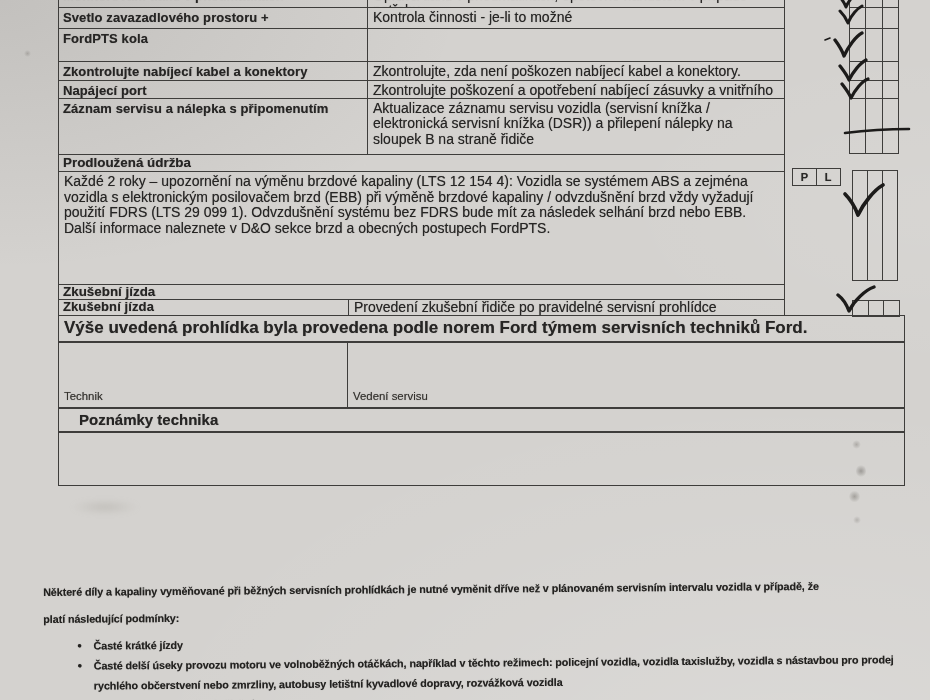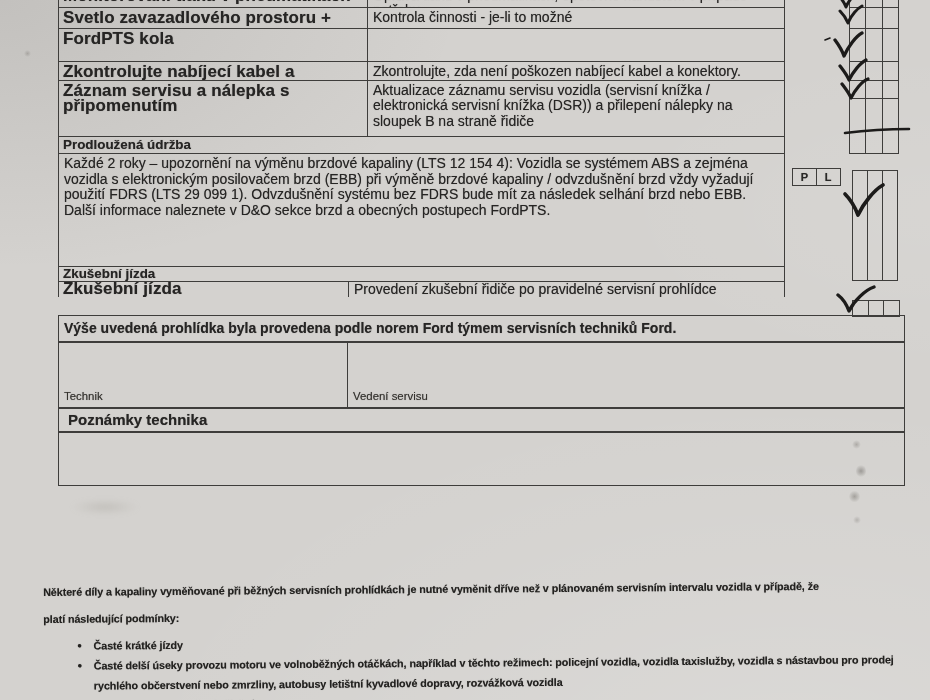--- a/index.html
+++ b/index.html
@@ -21,45 +21,45 @@
   #paper *{box-sizing:border-box;}
   .txt{ text-shadow:0 0 0.7px rgba(40,38,36,0.55); }
 
   
   #main-table{
     position:absolute;left:58px;top:-14px;width:727px;
     border-left:1.5px solid var(--bc);border-right:1.5px solid var(--bc);
   }
   .row{display:flex;border-bottom:1.4px solid var(--bc);overflow:hidden;}
   .ci{width:309px;min-width:309px;border-right:1.4px solid var(--bc);
-      padding:2px 4px 0 4px;font-weight:700;font-size:17px;line-height:15px;letter-spacing:0.1px;}
+      padding:2px 4px 0 4px;font-weight:700;font-size:13px;line-height:15px;letter-spacing:0.1px;}
   .ca{flex:1;padding:2px 6px 0 5px;font-size:14px;line-height:15.4px;}
   .h22{height:22px}.h21{height:21px}.h33{height:33px}.h19{height:19px}
   .h18{height:18px}.h56{height:56px}.h113{height:113px}.h15{height:15px}
   .sect{height:17px;border-bottom:1.4px solid var(--bc);
         font-weight:700;font-size:13.4px;line-height:14px;padding:1px 4px;overflow:hidden;}
   .sect.small{height:15px;line-height:13px;padding-top:0;}
   .row.last{border-bottom:none;}
   .row.narrow .ci{width:290px;min-width:290px;}
   .row.tight .ci,.row.tight .ca{padding-top:1px;line-height:12.6px;}
   .row.brake .ca{line-height:15.6px;padding-right:26px;}
 
   
   #confirm-row{position:absolute;left:58px;top:315px;width:847px;height:27px;
-    border:1.5px solid var(--bc);font-weight:700;font-size:14px;line-height:24px;
+    border:1.5px solid var(--bc);font-weight:700;font-size:17px;line-height:24px;
     padding:0 0 0 5px;overflow:hidden;}
   #sign-table{position:absolute;left:58px;top:342px;width:847px;height:66px;
     border:1.5px solid var(--bc);display:flex;}
   .sig-cell{display:flex;align-items:flex-end;padding:0 0 5px 5px;
     font-size:11.4px;color:#35332f;}
   .sig-1{width:279px;border-right:1.4px solid var(--bc);}
   .sig-2{width:289px;border-right:1.4px solid var(--bc);}
   .sig-3{flex:1;}
   #notes-head{position:absolute;left:58px;top:408px;width:847px;height:24px;
-    border:1.5px solid var(--bc);font-weight:700;font-size:15px;line-height:21px;padding:0 0 0 9px;}
+    border:1.5px solid var(--bc);font-weight:700;font-size:15px;line-height:21px;padding:0 0 0 20px;}
   #notes-box{position:absolute;left:58px;top:432px;width:847px;height:54px;
     border:1.5px solid var(--bc);}
 
   
   .grid{position:absolute;border:1.4px solid var(--bc);}
   .grow{display:flex;border-bottom:1.3px solid var(--bc);}
   .grow.last{border-bottom:none;}
   .gcell{flex:1;border-right:1.3px solid var(--bc);}
   .gcell.last{border-right:none;}
   #grid-top{left:849px;top:-30px;width:50px;border-top:none;}
@@ -100,20 +100,24 @@
       <div class="ci txt">Svetlo zavazadlového prostoru +</div>
       <div class="ca txt">Kontrola činnosti - je-li to možné</div>
     </div>
     <div class="row h33">
       <div class="ci txt">FordPTS kola</div>
     </div>
     <div class="row h19">
       <div class="ci txt">Zkontrolujte nabíjecí kabel a konektory</div>
       <div class="ca txt">Zkontrolujte, zda není poškozen nabíjecí kabel a konektory.</div>
     </div>
+    <div class="row h18">
+      <div class="ci txt">Napájecí port</div>
+      <div class="ca txt">Zkontrolujte poškození a opotřebení nabíjecí zásuvky a vnitřního krytu</div>
+    </div>
     <div class="row h56">
       <div class="ci txt">Záznam servisu a nálepka s připomenutím</div>
       <div class="ca txt">Aktualizace záznamu servisu vozidla (servisní knížka / elektronická servisní knížka (DSR)) a přilepení nálepky na sloupek B na straně řidiče</div>
     </div>
     <div class="sect txt">Prodloužená údržba</div>
     <div class="row h113 brake">
       <div class="ca txt">Každé 2 roky – upozornění na výměnu brzdové kapaliny (LTS 12 154 4): Vozidla se systémem ABS a zejména vozidla s elektronickým posilovačem brzd (EBB) při výměně brzdové kapaliny / odvzdušnění brzd vždy vyžadují použití FDRS (LTS 29 099 1). Odvzdušnění systému bez FDRS bude mít za následek selhání brzd nebo EBB. Další informace naleznete v D&amp;O sekce brzd a obecných postupech FordPTS.</div>
     </div>
     <div class="sect small txt">Zkušební jízda</div>
     <div class="row h15 narrow tight last">

